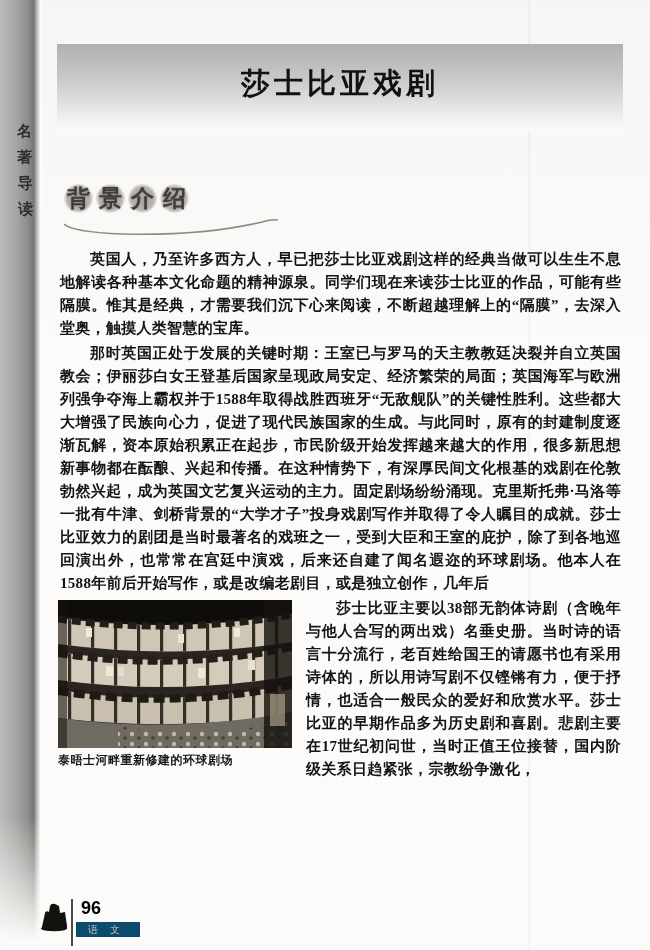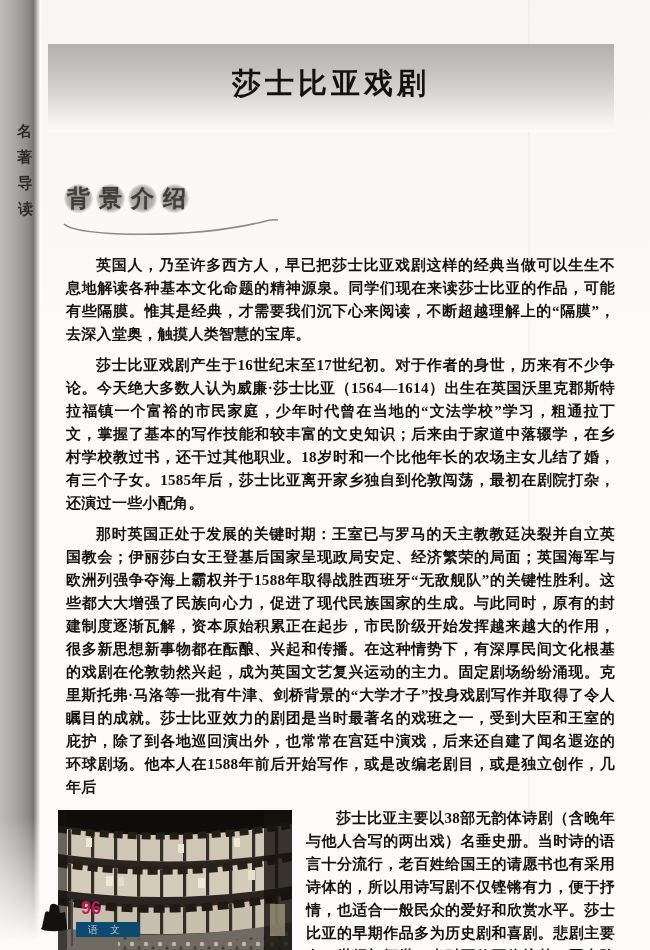--- a/index.html
+++ b/index.html
@@ -25,21 +25,21 @@
   .sidebar-label{
     position:absolute;left:16px;top:124px;
     display:flex;flex-direction:column;gap:11px;
     font-size:15px;font-weight:700;color:#2f2d2b;
     text-align:center;width:18px;
     transform:rotate(-1deg);
   }
   .sidebar-label span{display:block;line-height:1;}
   
   .banner{
-    position:absolute;left:48px;top:44px;width:566px;height:88px;
+    position:absolute;left:57px;top:44px;width:566px;height:88px;
     background:linear-gradient(to bottom,#b2b1af 0%,#c2c1bf 28%,#d6d5d3 55%,#efeeec 82%,#fcfbf9 100%);
     display:flex;align-items:center;justify-content:center;
   }
   .page-title{
     font-size:29px;font-weight:700;letter-spacing:4px;color:#121110;margin-top:-8px;
   }
   
   .stamp{position:absolute;left:62px;top:184px;width:230px;height:56px;}
   .stamp-chars{position:absolute;left:2px;top:0;display:flex;gap:3px;}
   .stamp-char{
@@ -49,36 +49,36 @@
     background:radial-gradient(circle,#aaa7a2 0%,#b6b3ae 55%,rgba(182,179,174,0) 75%);
     text-shadow:0 0 2px rgba(64,60,55,0.45);
   }
   .stamp-swoosh{position:absolute;left:0;top:26px;}
   
   .article{
     position:absolute;left:58px;top:246px;width:565px;
     font-size:15px;line-height:23px;letter-spacing:0.3px;
     color:#161412;font-weight:600;text-align:justify;
   }
-  .article p{margin:8px;text-indent:2em;}
+  .article p{margin:2px;text-indent:2em;}
   .article p.continuation{text-indent:0;}
   
   .figure{
     float:left;width:234px;margin:3px 14px 40px 0;
   }
   .photo-frame{width:234px;height:148px;overflow:hidden;background:#231f1b;}
   .photo-caption{
     font-size:12px;font-weight:700;color:#191715;margin-top:5px;letter-spacing:0.5px;
     text-indent:0;line-height:15px;
   }
   
   .footer-icon{position:absolute;left:37px;top:900px;}
   .footer-rule{position:absolute;left:71px;top:899px;width:2px;height:47px;background:#4c4a48;}
   .page-number{
-    position:absolute;left:81px;top:898px;font-size:18px;font-weight:700;color:#be185d;
+    position:absolute;left:81px;top:898px;font-size:18px;font-weight:700;color:#000000;
     font-family:"Liberation Sans","DejaVu Sans",sans-serif;
   }
   .subject-bar{
     position:absolute;left:76px;top:922px;width:52px;height:15px;
     background:#0c4a6e;color:#c9c8c5;font-size:10px;line-height:15px;
     padding-left:12px;letter-spacing:12px;overflow:hidden;
   }
 </style>
 </head>
 <body>
@@ -104,21 +104,20 @@
     <span class="stamp-char">介</span>
     <span class="stamp-char">绍</span>
   </div>
   <svg class="stamp-swoosh" width="230" height="30" viewBox="0 0 230 30">
     <path d="M2 14 Q10 22 60 24 Q140 26 200 12 Q210 9 216 10" fill="none" stroke="#8d8a85" stroke-width="1.6"></path>
   </svg>
 </div>
 
 <div class="article">
   <p>英国人，乃至许多西方人，早已把莎士比亚戏剧这样的经典当做可以生生不息地解读各种基本文化命题的精神源泉。同学们现在来读莎士比亚的作品，可能有些隔膜。惟其是经典，才需要我们沉下心来阅读，不断超越理解上的“隔膜”，去深入堂奥，触摸人类智慧的宝库。</p>
-  <p>莎士比亚戏剧产生于16世纪末至17世纪初。对于作者的身世，历来有不少争论。今天绝大多数人认为威廉·莎士比亚（1564—1614）出生在英国沃里克郡斯特拉福镇一个富裕的市民家庭，少年时代曾在当地的“文法学校”学习，粗通拉丁文，掌握了基本的写作技能和较丰富的文史知识；后来由于家道中落辍学，在乡村学校教过书，还干过其他职业。18岁时和一个比他年长的农场主女儿结了婚，有三个子女。1585年后，莎士比亚离开家乡独自到伦敦闯荡，最初在剧院打杂，还演过一些小配角。</p>
   <p>那时英国正处于发展的关键时期：王室已与罗马的天主教教廷决裂并自立英国教会；伊丽莎白女王登基后国家呈现政局安定、经济繁荣的局面；英国海军与欧洲列强争夺海上霸权并于1588年取得战胜西班牙“无敌舰队”的关键性胜利。这些都大大增强了民族向心力，促进了现代民族国家的生成。与此同时，原有的封建制度逐渐瓦解，资本原始积累正在起步，市民阶级开始发挥越来越大的作用，很多新思想新事物都在酝酿、兴起和传播。在这种情势下，有深厚民间文化根基的戏剧在伦敦勃然兴起，成为英国文艺复兴运动的主力。固定剧场纷纷涌现。克里斯托弗·马洛等一批有牛津、剑桥背景的“大学才子”投身戏剧写作并取得了令人瞩目的成就。莎士比亚效力的剧团是当时最著名的戏班之一，受到大臣和王室的庇护，除了到各地巡回演出外，也常常在宫廷中演戏，后来还自建了闻名遐迩的环球剧场。他本人在1588年前后开始写作，或是改编老剧目，或是独立创作，几年后</p>
   <div>
     <div class="figure">
       <div class="photo-frame">
         <svg width="234" height="148" viewBox="0 0 234 148">
           <defs>
             <pattern id="cols" width="23" height="60" patternUnits="userSpaceOnUse">
               <rect x="10" y="0" width="3.2" height="60" fill="#332d26"></rect>
             </pattern>
             <pattern id="crowd" width="14" height="10" patternUnits="userSpaceOnUse">

